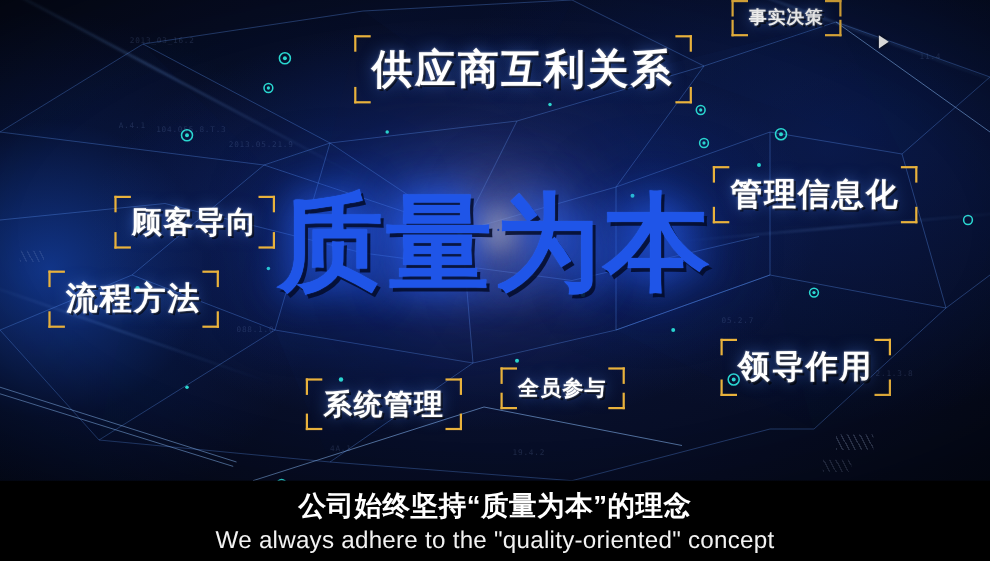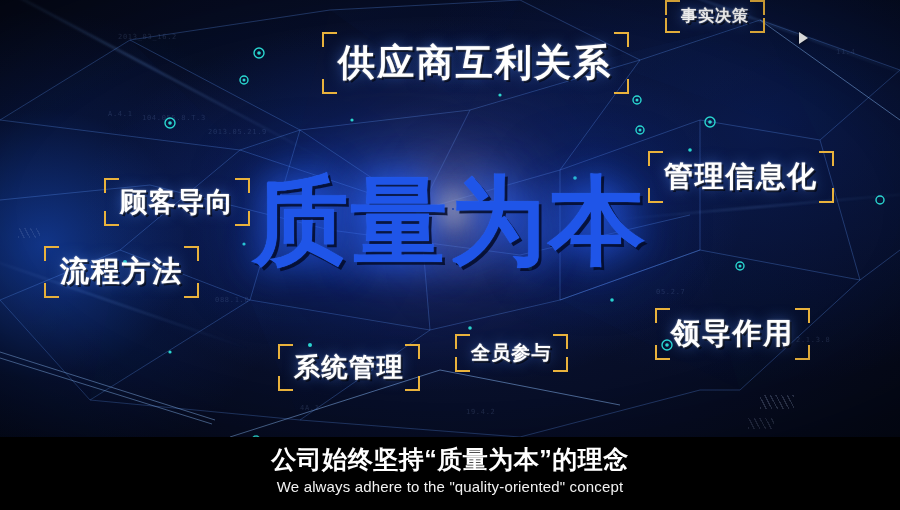--- a/index.html
+++ b/index.html
@@ -123,21 +123,21 @@
   #subtitle-bar{
     position:absolute;left:0;top:437px;width:900px;height:73px;
     background:#000;
   }
   #sub-cn{
     position:absolute;left:0;top:6px;width:900px;text-align:center;
     color:#fff;font-size:25px;font-weight:bold;letter-spacing:.02em;
   }
   #sub-en{
     position:absolute;left:0;top:41px;width:900px;text-align:center;
-    color:#f2f2f2;font-size:15px;letter-spacing:.01em;
+    color:#f2f2f2;font-size:22px;letter-spacing:.01em;
   }
 </style>
 </head>
 <body>
 
 <div id="frame">
 
   <div id="scene">
 
     <svg class="netlayer" viewBox="0 0 900 437" preserveAspectRatio="none">

